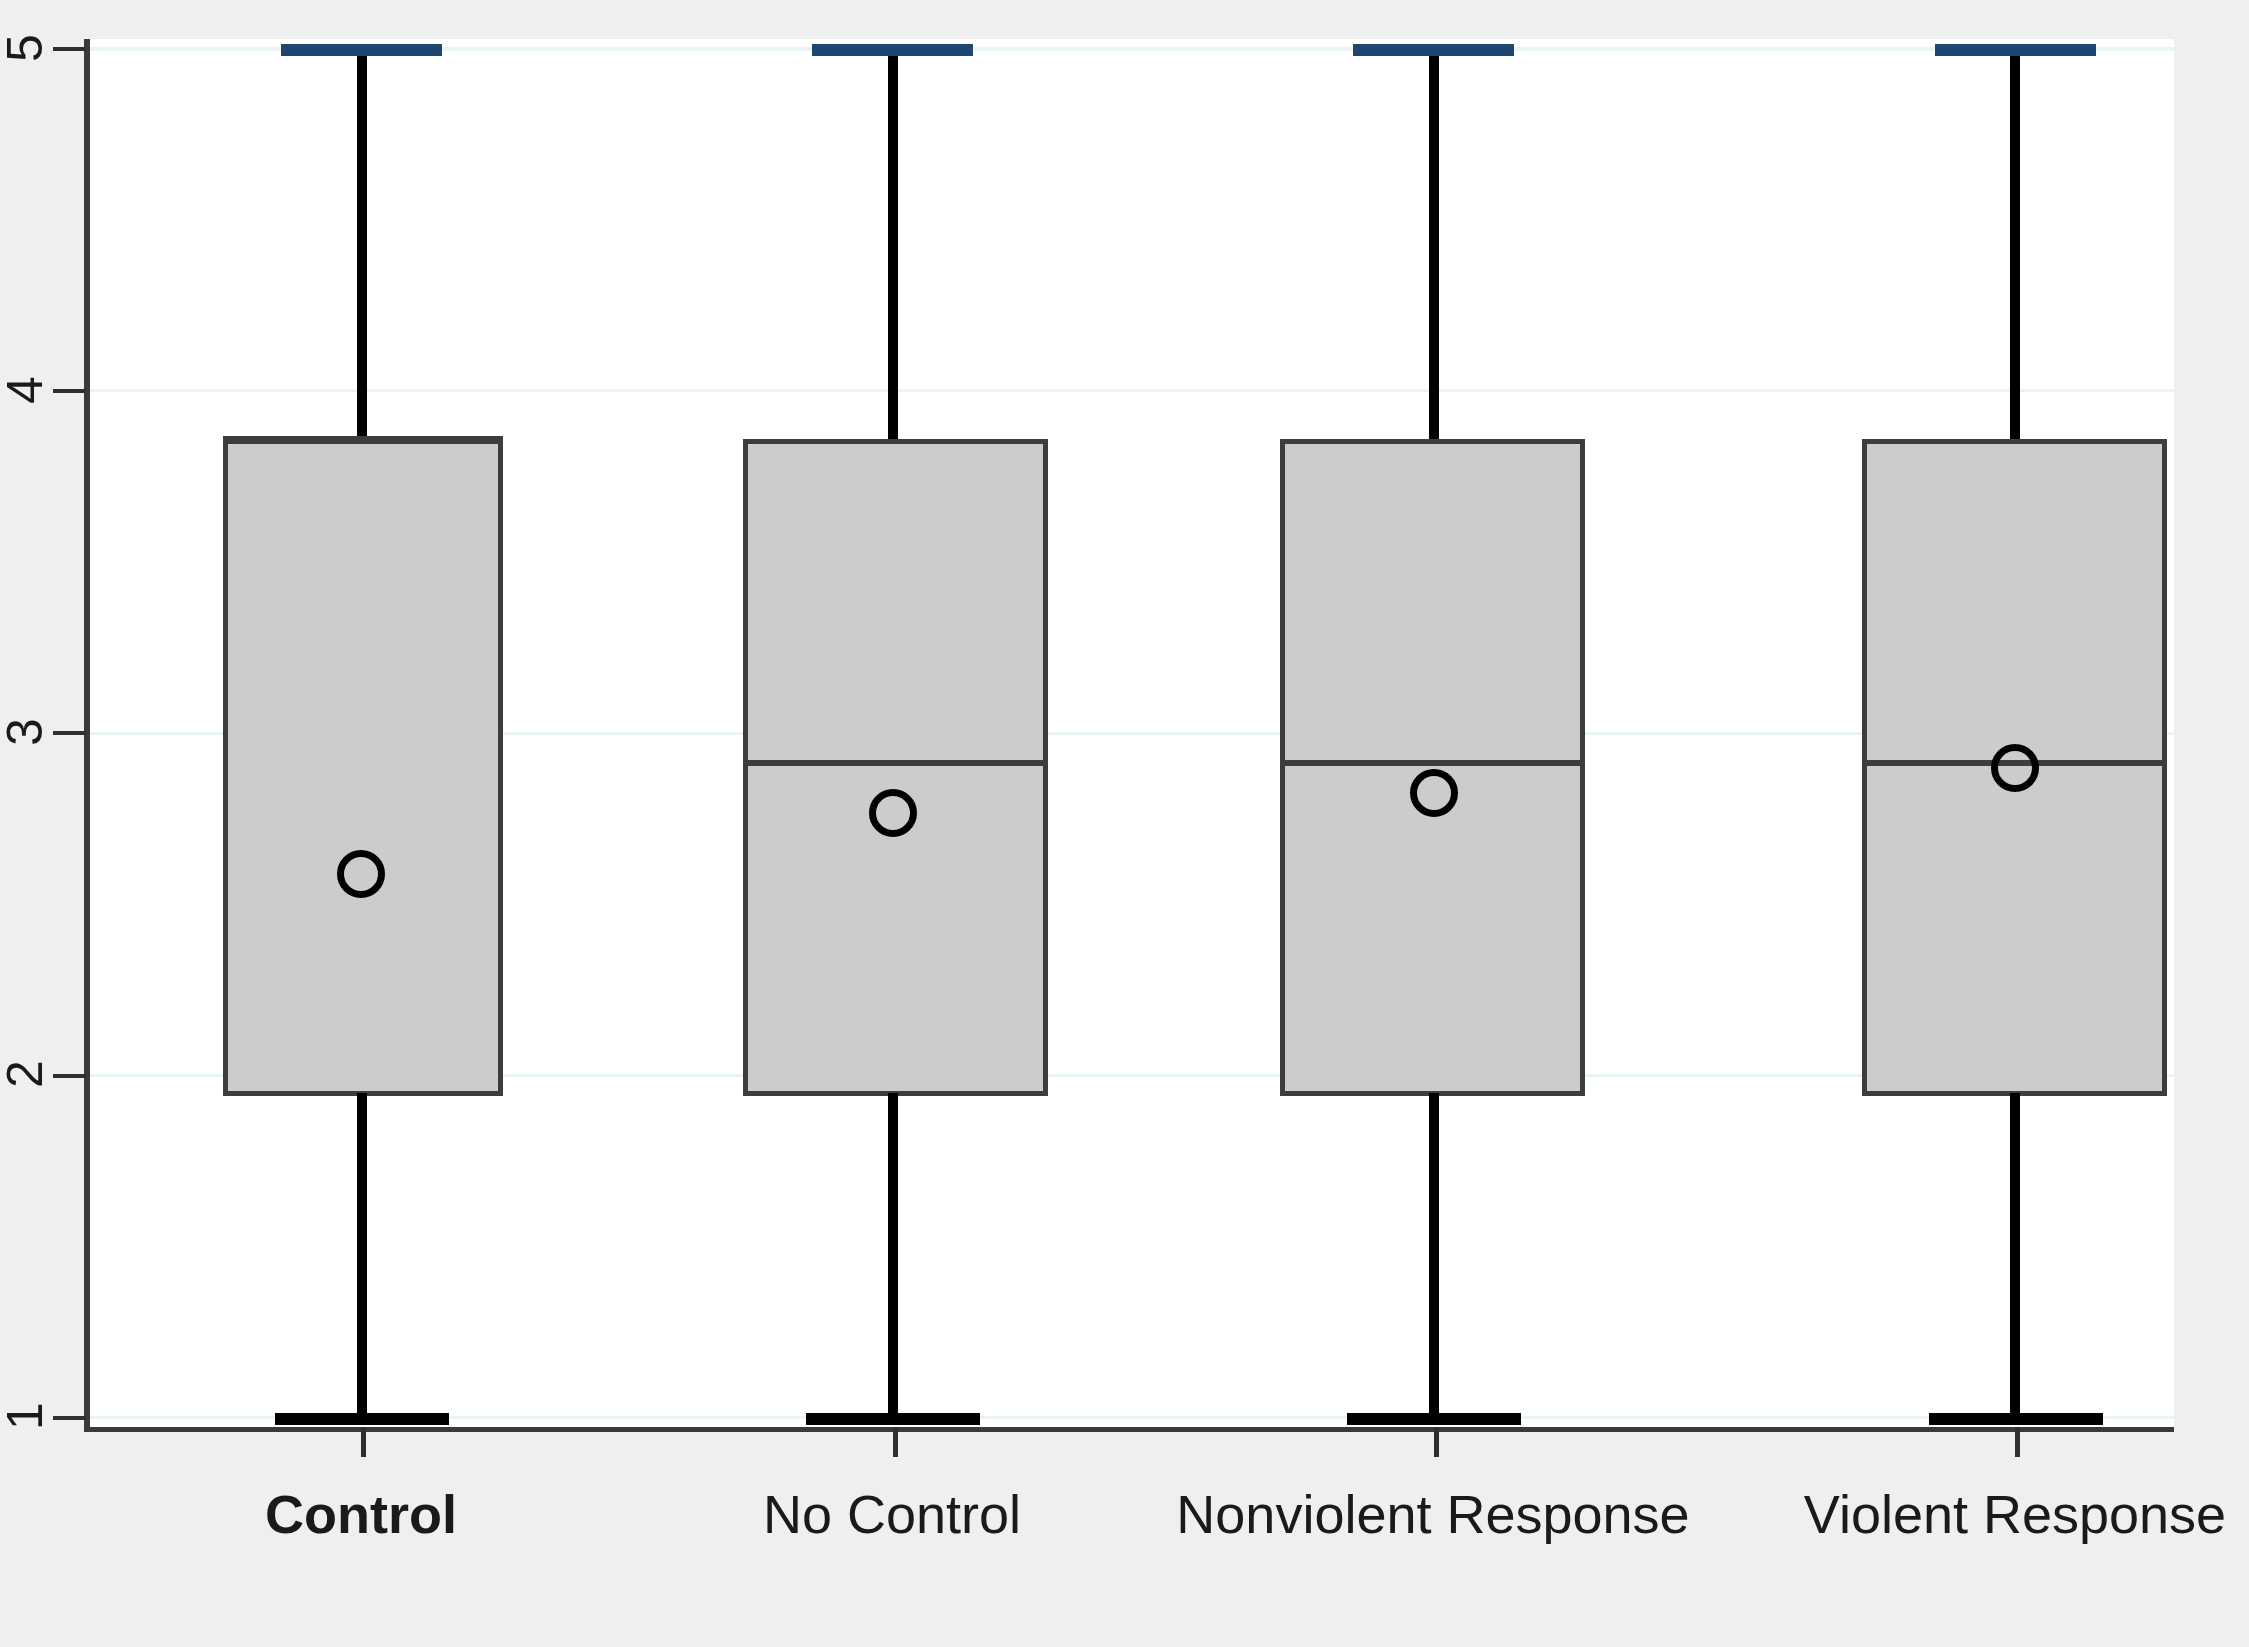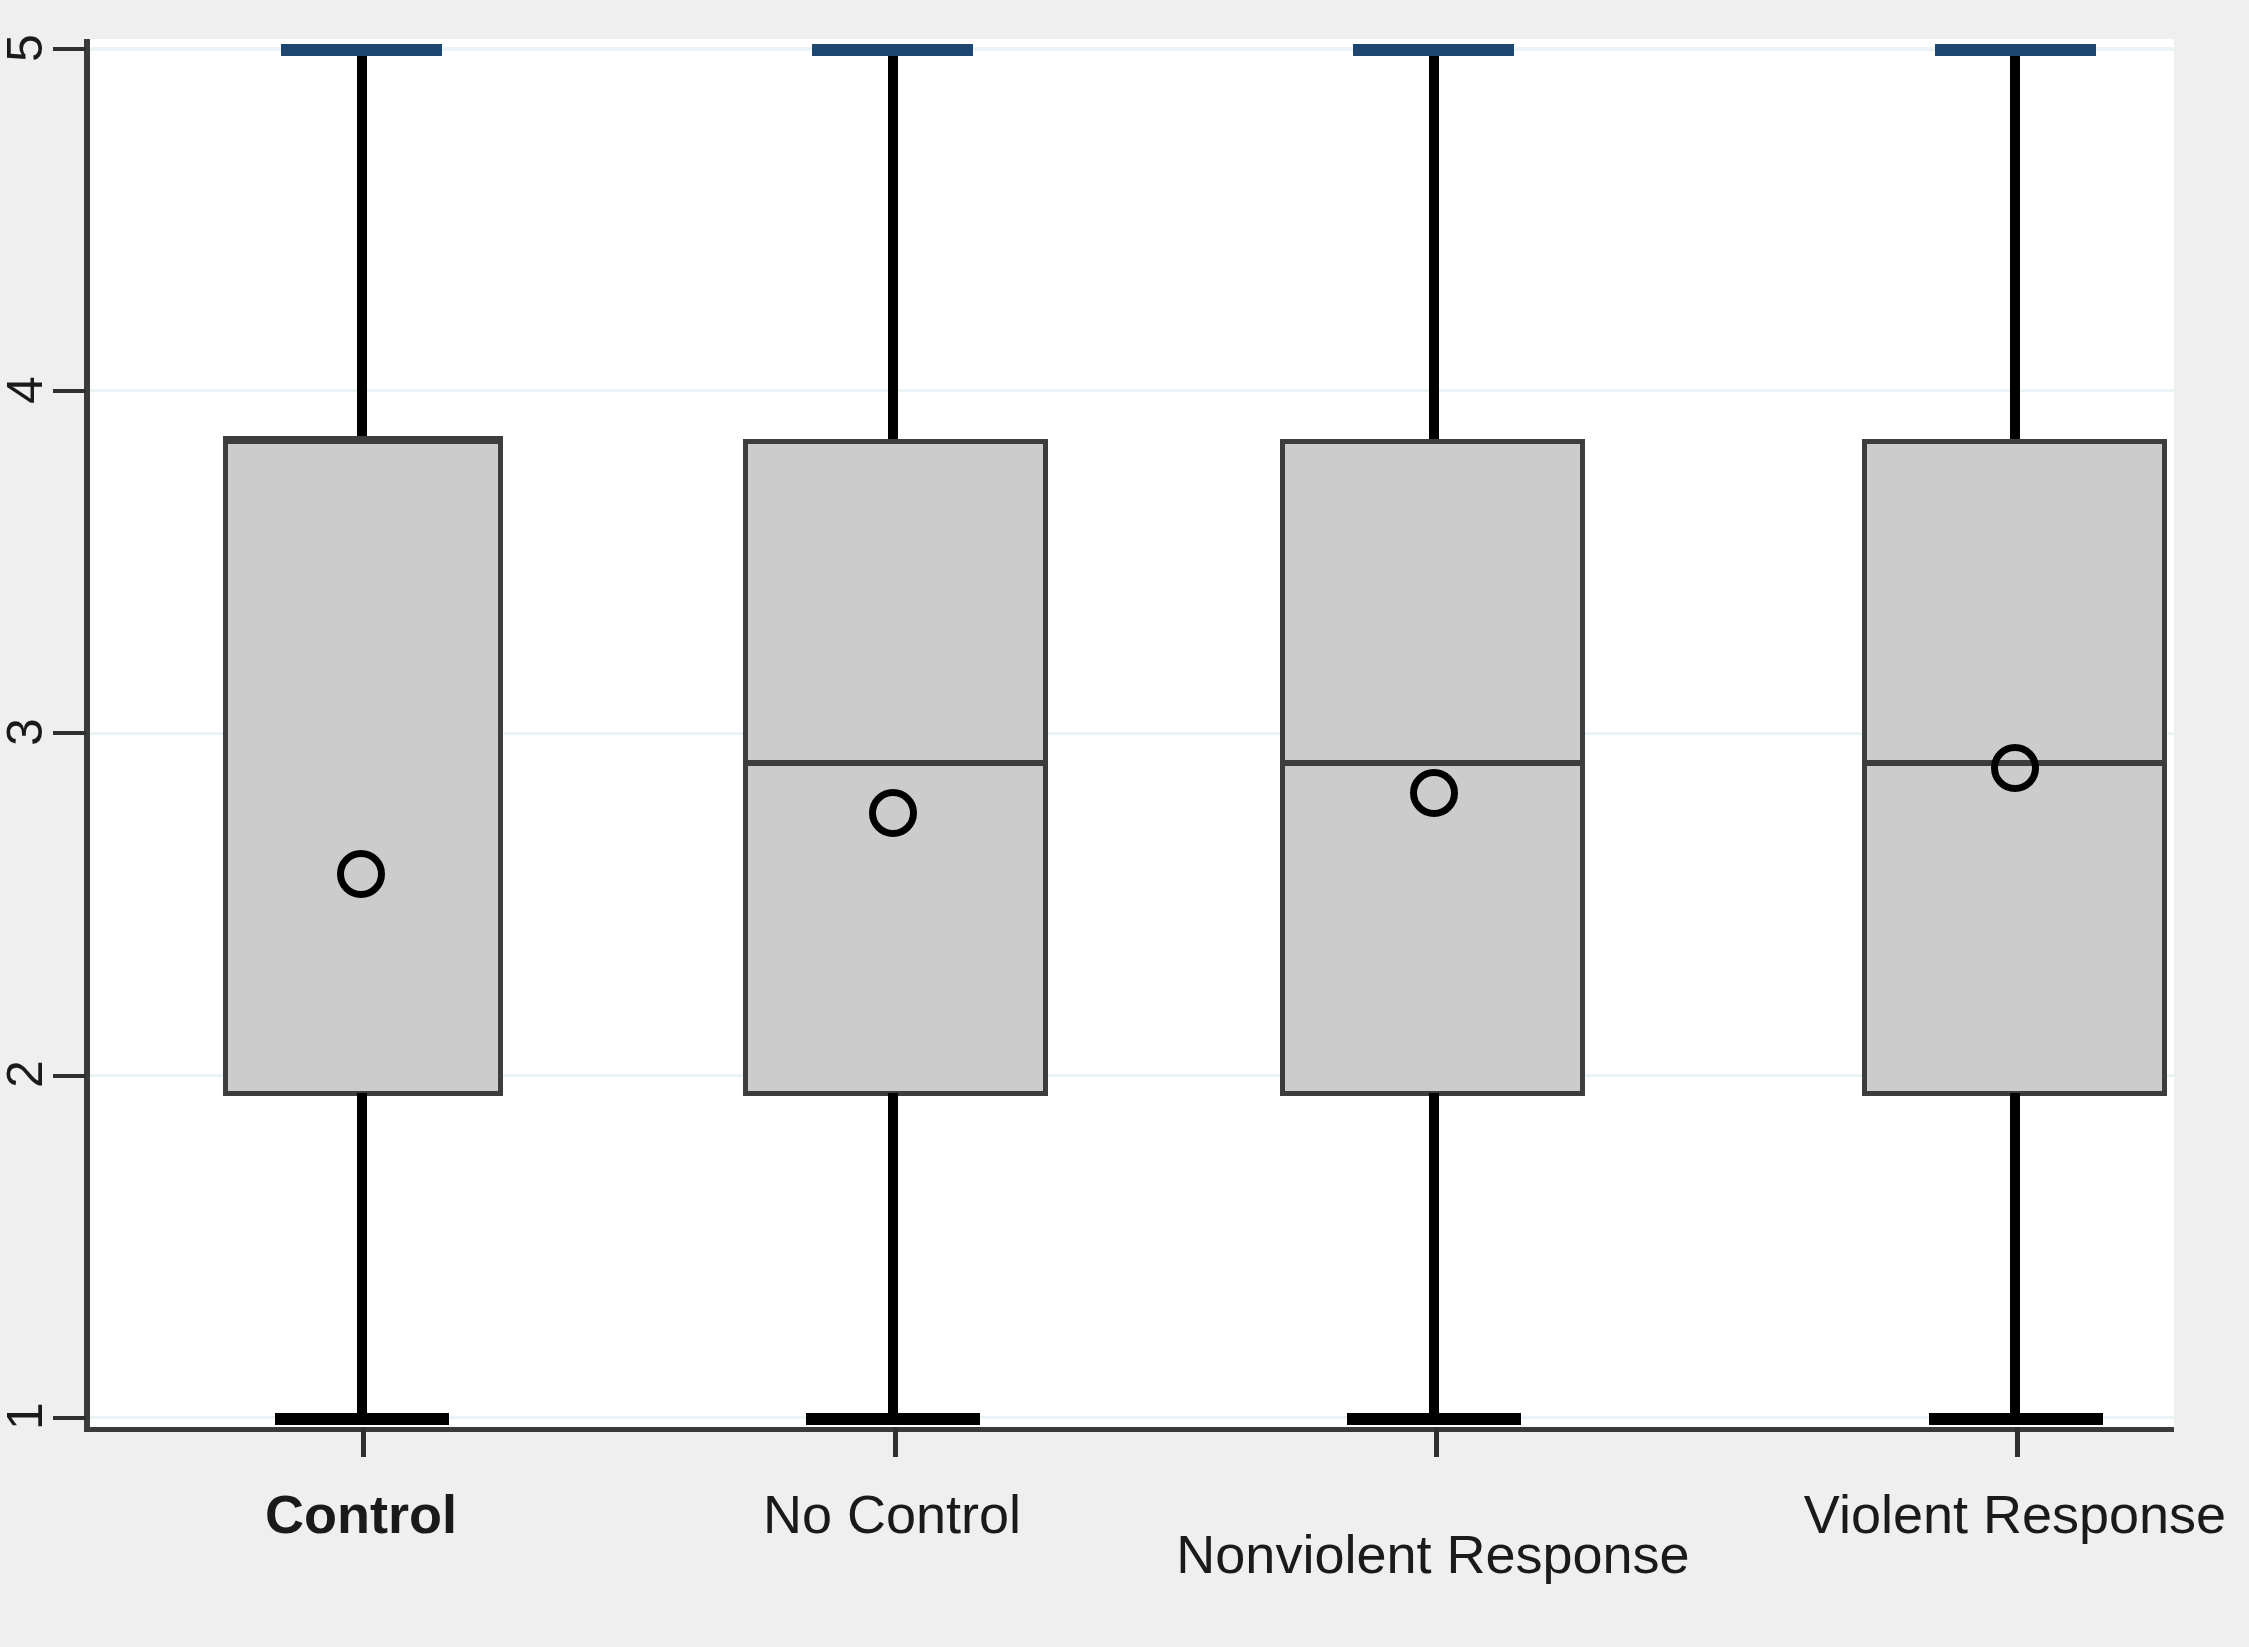--- a/index.html
+++ b/index.html
@@ -152,21 +152,21 @@
   <div class="y-tick-label" style="top:1049px;">2</div>
   <div class="y-tick-label" style="top:1391px;">1</div>
 
   <div class="x-tick-mark" style="left:361px;"></div>
   <div class="x-tick-mark" style="left:893px;"></div>
   <div class="x-tick-mark" style="left:1434px;"></div>
   <div class="x-tick-mark" style="left:2015px;"></div>
 
   <div class="x-tick-label" style="left:89px;width:544px;font-weight:bold;">Control</div>
   <div class="x-tick-label" style="left:620px;width:544px;">No Control</div>
-  <div class="x-tick-label" style="left:1161px;width:544px;margin-top:40px;">Nonviolent Response</div>
+  <div class="x-tick-label" style="left:1161px;width:544px;">Nonviolent Response</div>
   <div class="x-tick-label" style="left:1743px;width:544px;">Violent Response</div>
 
   <div>
     <div class="whisker-line" style="left:357px;top:48px;height:395px;"></div>
     <div class="cap upper" style="left:281px;top:44px;width:161px;"></div>
     <div class="box-rect" style="left:223px;top:439px;width:280px;height:657px;"></div>
     <div class="median-line" style="left:223px;top:436px;width:280px;"></div>
     <div class="whisker-line" style="left:357px;top:1093px;height:329px;"></div>
     <div class="cap lower" style="left:275px;top:1413px;width:174px;"></div>
     <div class="mean-marker" style="left:337px;top:850px;width:48px;height:48px;"></div>

